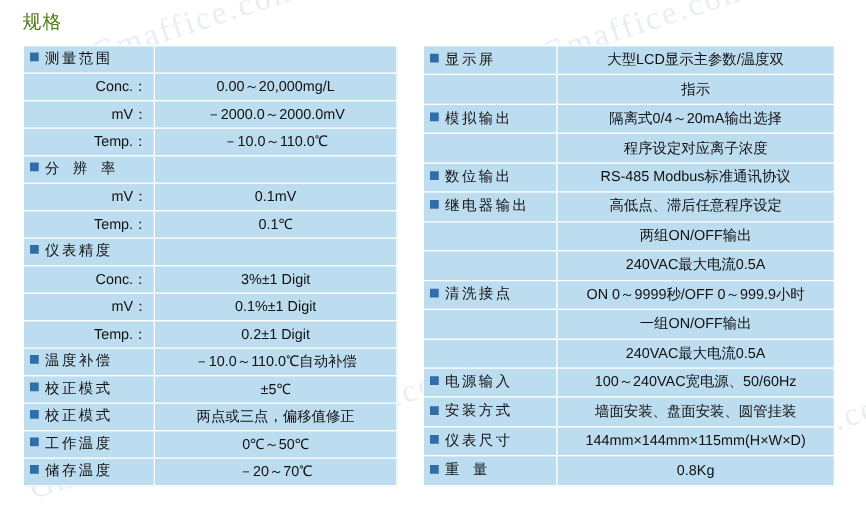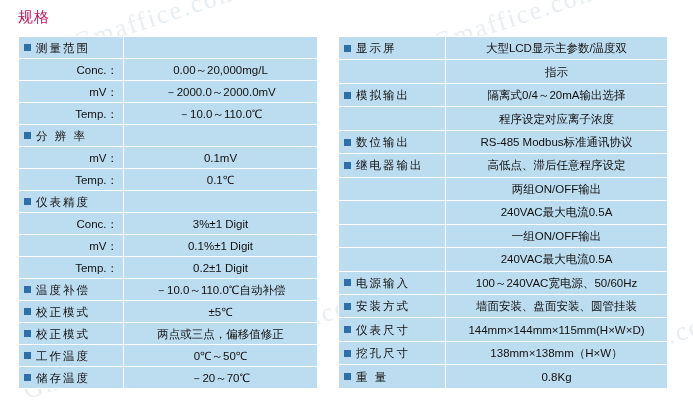--- a/index.html
+++ b/index.html
@@ -12,21 +12,21 @@
     background: #ffffff;
     font-family: "Liberation Sans", sans-serif;
     position: relative;
     overflow: hidden;
   }
   .page-title {
     position: absolute;
     left: 18px;
     top: 8px;
     font-size: 15px;
-    color: #be185d;
+    color: #4d7c0f;
     letter-spacing: 1px;
   }
   .watermark {
     position: absolute;
     color: #e8eef2;
     font-size: 26px;
     font-family: "Liberation Serif", serif;
     letter-spacing: 2px;
     pointer-events: none;
     user-select: none;
@@ -82,20 +82,21 @@
     width: 7px;
     height: 7px;
     background: #2f6fa8;
     margin-right: 5px;
     vertical-align: middle;
     position: relative;
     top: -1px;
   }
   .grp-text {
     letter-spacing: 2px;
+    font-family: Liberation Mono, monospace;
   }
   .left  td.label, .left td.group { width: 94px; }
   .right td.label, .right td.group { width: 96px; }
 </style>
 </head>
 <body>
 
 <div class="page-title">规格</div>
 
 <div class="watermark wm1">Gmaffice.com</div>
@@ -201,42 +202,42 @@
         </tr>
         <tr>
           <td class="blank">&nbsp;</td>
           <td class="value">两组ON/OFF输出</td>
         </tr>
         <tr>
           <td class="blank">&nbsp;</td>
           <td class="value">240VAC最大电流0.5A</td>
         </tr>
         <tr>
+          <td class="group"><span class="bullet"></span><span class="grp-text">清洗接点</span></td>
+          <td class="value">ON 0～9999秒/OFF 0～999.9小时</td>
+        </tr>
+        <tr>
           <td class="blank">&nbsp;</td>
           <td class="value">一组ON/OFF输出</td>
         </tr>
         <tr>
           <td class="blank">&nbsp;</td>
           <td class="value">240VAC最大电流0.5A</td>
         </tr>
         <tr>
           <td class="group"><span class="bullet"></span><span class="grp-text">电源输入</span></td>
           <td class="value">100～240VAC宽电源、50/60Hz</td>
         </tr>
         <tr>
           <td class="group"><span class="bullet"></span><span class="grp-text">安装方式</span></td>
           <td class="value">墙面安装、盘面安装、圆管挂装</td>
         </tr>
         <tr>
           <td class="group"><span class="bullet"></span><span class="grp-text">仪表尺寸</span></td>
           <td class="value">144mm×144mm×115mm(H×W×D)</td>
-        </tr>
-        <tr>
-          <td class="group"><span class="bullet"></span><span class="grp-text">挖孔尺寸</span></td>
-          <td class="value">138mm×138mm（H×W）</td>
         </tr>
         <tr>
           <td class="group"><span class="bullet"></span><span class="grp-text">重    量</span></td>
           <td class="value">0.8Kg</td>
         </tr>
       </tbody>
   </table>
 </div>
 
 </body></html>

